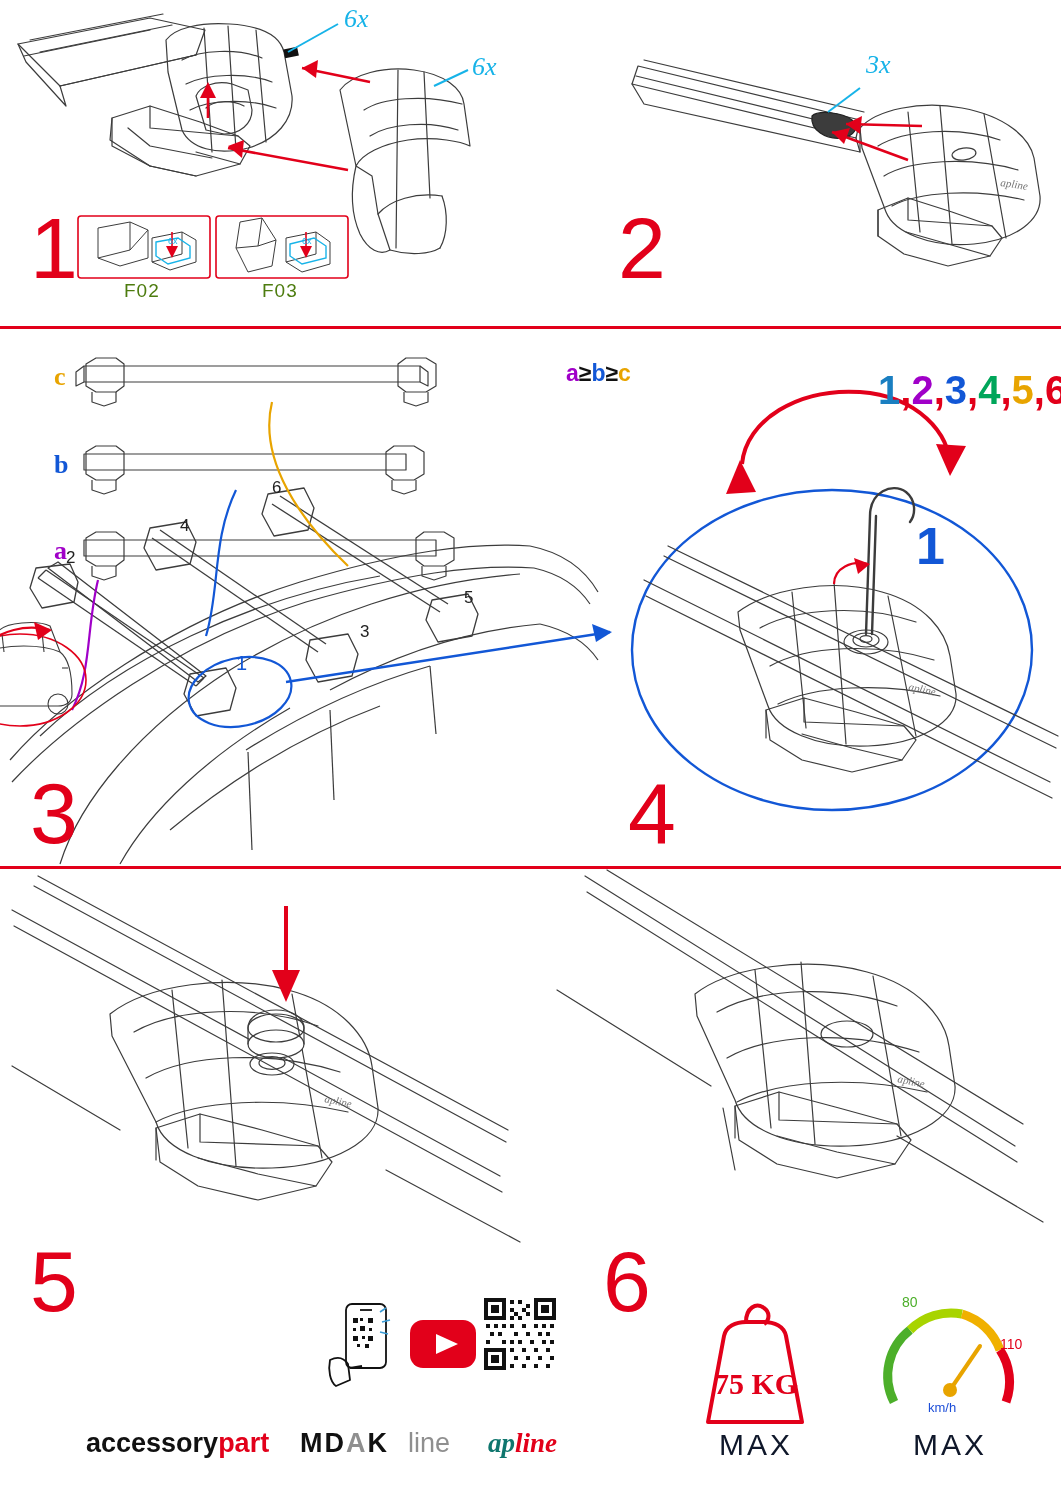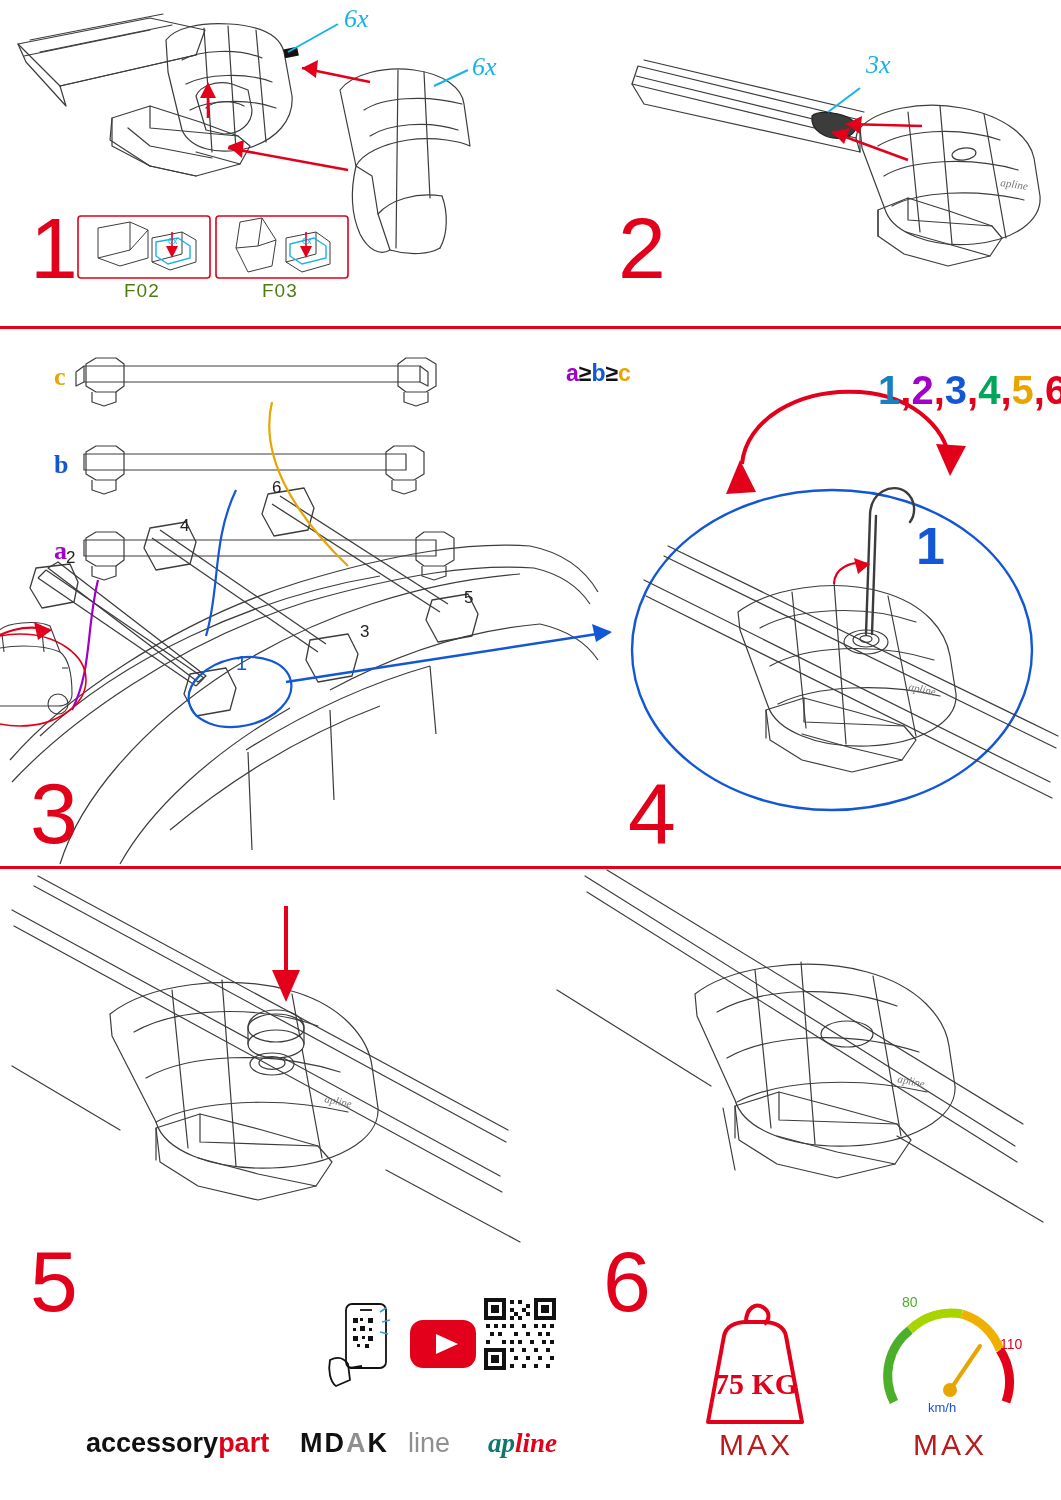--- a/index.html
+++ b/index.html
@@ -35,21 +35,21 @@
 
   .minitag{position:absolute;font-size:19px;color:#4d7c0f;font-family:"Liberation Sans",sans-serif;letter-spacing:1px;}
 
   .digit{position:absolute;font-size:17px;color:#222;font-family:"Liberation Sans",sans-serif;}
 
   .footer-codes{position:absolute;font-size:29px;font-weight:bold;color:#2a2a9c;letter-spacing:1px;font-family:"Liberation Sans",sans-serif;}
 
   .brand{position:absolute;font-size:27px;font-weight:bold;font-family:"Liberation Sans",sans-serif;color:#111;}
   .brand .accent{color:#e2001a;}
 
-  .maxlabel{position:absolute;font-size:30px;color:#b91c1c;letter-spacing:3px;font-family:"Liberation Sans",sans-serif;}
+  .maxlabel{position:absolute;font-size:30px;color:#0f172a;letter-spacing:3px;font-family:"Liberation Sans",sans-serif;}
   .kgtext{position:absolute;font-size:30px;font-weight:bold;color:#e2001a;font-family:Liberation Serif, serif;}
   .kmh{position:absolute;font-size:13px;color:#1d4ed8;font-family:"Liberation Sans",sans-serif;}
   .spd{position:absolute;font-size:14px;font-family:"Liberation Sans",sans-serif;}
 
   .aplinewm{font-family:"Liberation Serif",serif;font-style:italic;font-size:11px;fill:#777;}
 </style>
 </head>
 <body>
 
 <div class="page">

